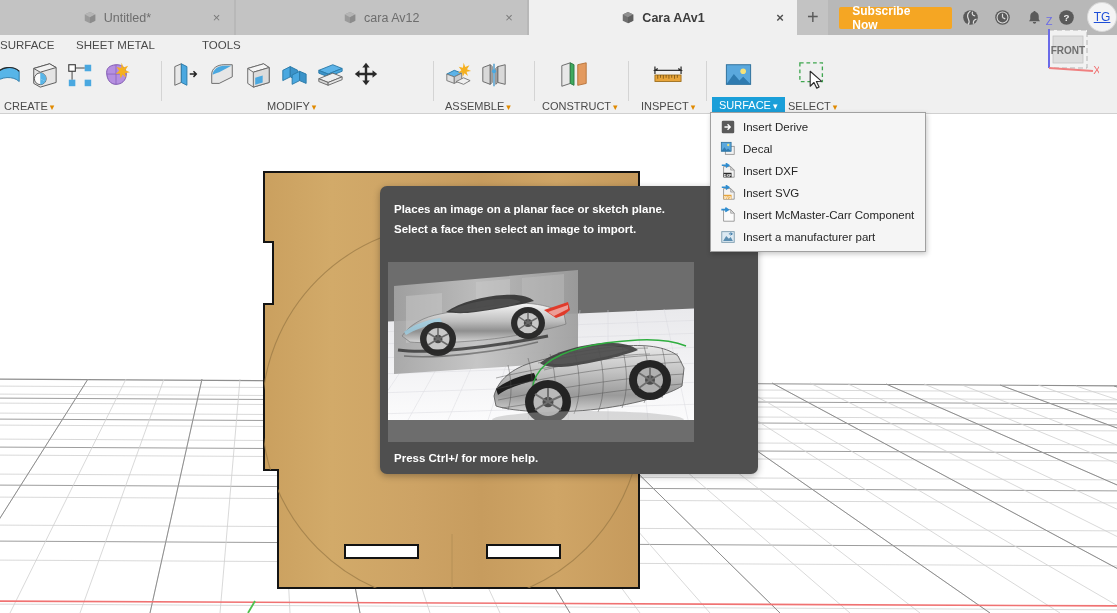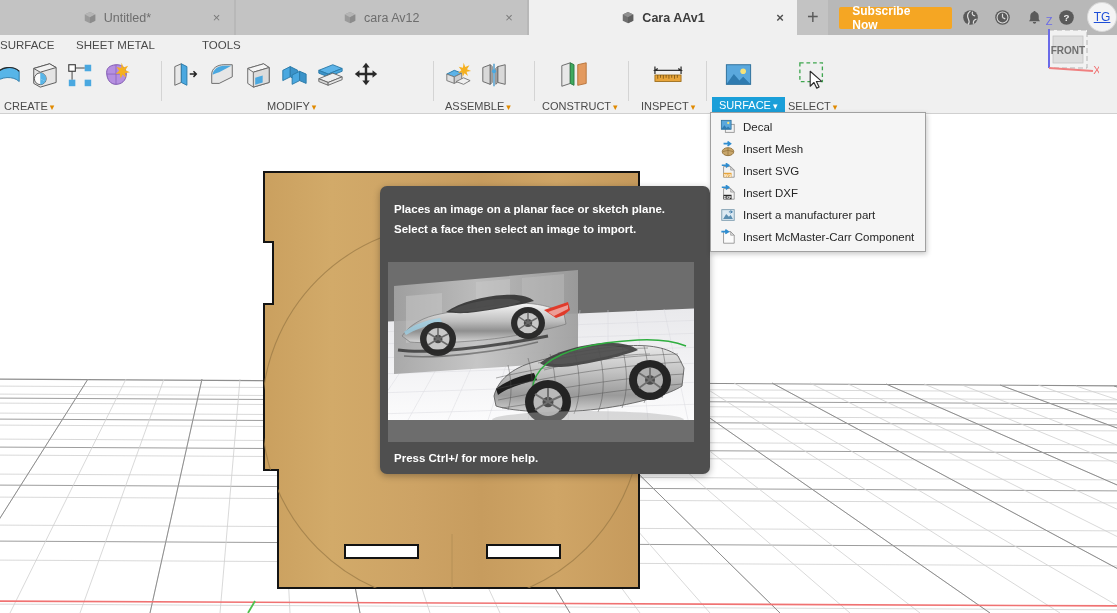--- a/index.html
+++ b/index.html
@@ -112,21 +112,21 @@
   }
   .mrow.sel { background: #d8d8d8; border-top: 1px solid #b5b5b5; border-bottom: 1px solid #b5b5b5; }
   .mrow .micon { width: 17px; height: 17px; margin-right: 7px; flex: 0 0 17px;
                  display: flex; align-items: center; justify-content: center; }
   .mrow .dots { position: absolute; right: 12px; top: 50%; transform: translateY(-50%);
                 display: flex; flex-direction: column; gap: 2px; cursor: pointer; }
   .mrow .dots i { width: 2.5px; height: 2.5px; background: #333; display: block; }
 
   
   #tooltip {
-    position: absolute; left: 380px; top: 186px; width: 330px; height: 288px;
+    position: absolute; left: 380px; top: 186px; width: 378px; height: 288px;
     background: #4f4f4f; border-radius: 7px; z-index: 30;
     box-shadow: 0 2px 7px rgba(0,0,0,0.3);
   }
   .tt-line {
     position: absolute; left: 14px; color: #ffffff; font-size: 11.5px;
     font-weight: bold; white-space: nowrap;
   }
   #tt-l1 { top: 17px; }
   #tt-l2 { top: 37px; }
   #tt-img {
@@ -555,92 +555,90 @@
       <line x1="22" y1="58" x2="22" y2="19" stroke="#6a6ae8" stroke-width="2"></line>
       <text x="22" y="15" font-size="11" fill="#6a6ae8" text-anchor="middle" font-family="Liberation Sans, sans-serif">Z</text>
 
       <line x1="22" y1="58" x2="66" y2="61" stroke="#f08080" stroke-width="2"></line>
       <text x="70" y="64" font-size="11" fill="#f07070" text-anchor="middle" font-family="Liberation Sans, sans-serif">X</text>
     </svg>
   </div>
 
   <div id="dropdown">
 
+    <div class="mrow">
+      <span class="micon">
+        <svg width="16" height="16" viewBox="0 0 18 18">
+          <rect x="2" y="2" width="14" height="14" rx="1.5" fill="#5a5a5a"></rect>
+          <path d="M5 9 L11 9 M8.5 6 L11.5 9 L8.5 12" fill="none" stroke="#ffffff" stroke-width="1.5"></path>
+        </svg>
+      </span>
+      <span>Insert Derive</span>
+    </div>
 
     <div class="mrow">
       <span class="micon">
         <svg width="16" height="16" viewBox="0 0 18 18">
           <rect x="6" y="6" width="10" height="9" fill="#f2f2f2" stroke="#8a8a8a" stroke-width="0.9"></rect>
           <rect x="1.5" y="1.5" width="11" height="10" fill="#5aa8dd" stroke="#2a6d99" stroke-width="0.9"></rect>
           <circle cx="9.3" cy="4.5" r="1.3" fill="#f5e27a"></circle>
           <path d="M1.5 11.5 L5 7 L7.5 10 L9 8.4 L12.5 11.5 Z" fill="#2f7bb0"></path>
         </svg>
       </span>
       <span>Decal</span>
     </div>
 
 
+
     <div class="mrow">
       <span class="micon">
         <svg width="16" height="16" viewBox="0 0 18 18">
-          <ellipse cx="9" cy="12" rx="6.5" ry="4.5" fill="#c8a66a" stroke="#8a6a34" stroke-width="0.9"></ellipse>
-          <path d="M3 12 Q9 9 15 12" fill="none" stroke="#8a6a34" stroke-width="0.7"></path>
-          <path d="M9 7.6 L9 16.4" stroke="#8a6a34" stroke-width="0.7"></path>
-          <path d="M4 3 L11 3 M8.5 0.6 L11.8 3 L8.5 5.4" fill="none" stroke="#2f8dd0" stroke-width="1.8"></path>
+          <path d="M4 4 L12 4 L16 8 L16 16 L4 16 Z" fill="#f3f3f3" stroke="#8a8a8a" stroke-width="0.9"></path>
+          <path d="M12 4 L12 8 L16 8 Z" fill="#d6d6d6" stroke="#8a8a8a" stroke-width="0.7"></path>
+          <rect x="4" y="11" width="9" height="5" fill="#2a2a2a"></rect>
+          <text x="8.5" y="15.3" font-size="4.2" fill="#ffffff" text-anchor="middle" font-family="Liberation Sans, sans-serif" font-weight="bold">DXF</text>
+          <path d="M2 2.6 L9 2.6 M6.5 0.4 L9.8 2.6 L6.5 4.8" fill="none" stroke="#2f8dd0" stroke-width="1.8"></path>
         </svg>
       </span>
-      <span>Insert Mesh</span>
+      <span>Insert DXF</span>
     </div>
 
     <div class="mrow">
       <span class="micon">
         <svg width="16" height="16" viewBox="0 0 18 18">
           <path d="M4 4 L12 4 L16 8 L16 16 L4 16 Z" fill="#f3f3f3" stroke="#8a8a8a" stroke-width="0.9"></path>
           <path d="M12 4 L12 8 L16 8 Z" fill="#d6d6d6" stroke="#8a8a8a" stroke-width="0.7"></path>
           <rect x="4" y="11" width="9" height="5" fill="#e8a53a"></rect>
           <text x="8.5" y="15.3" font-size="4.2" fill="#ffffff" text-anchor="middle" font-family="Liberation Sans, sans-serif" font-weight="bold">SVG</text>
           <path d="M2 2.6 L9 2.6 M6.5 0.4 L9.8 2.6 L6.5 4.8" fill="none" stroke="#2f8dd0" stroke-width="1.8"></path>
         </svg>
       </span>
       <span>Insert SVG</span>
     </div>
 
     <div class="mrow">
       <span class="micon">
         <svg width="16" height="16" viewBox="0 0 18 18">
-          <path d="M4 4 L12 4 L16 8 L16 16 L4 16 Z" fill="#f3f3f3" stroke="#8a8a8a" stroke-width="0.9"></path>
-          <path d="M12 4 L12 8 L16 8 Z" fill="#d6d6d6" stroke="#8a8a8a" stroke-width="0.7"></path>
-          <rect x="4" y="11" width="9" height="5" fill="#2a2a2a"></rect>
-          <text x="8.5" y="15.3" font-size="4.2" fill="#ffffff" text-anchor="middle" font-family="Liberation Sans, sans-serif" font-weight="bold">DXF</text>
-          <path d="M2 2.6 L9 2.6 M6.5 0.4 L9.8 2.6 L6.5 4.8" fill="none" stroke="#2f8dd0" stroke-width="1.8"></path>
+          <path d="M4 3 L12 3 L16 7 L16 16 L4 16 Z" fill="#fbfbfb" stroke="#8a8a8a" stroke-width="0.9"></path>
+          <path d="M12 3 L12 7 L16 7 Z" fill="#dcdcdc" stroke="#8a8a8a" stroke-width="0.7"></path>
+          <path d="M1.5 3 L8.5 3 M6 0.8 L9.3 3 L6 5.2" fill="none" stroke="#2f8dd0" stroke-width="1.8"></path>
         </svg>
       </span>
-      <span>Insert DXF</span>
+      <span>Insert McMaster-Carr Component</span>
     </div>
 
     <div class="mrow">
       <span class="micon">
         <svg width="16" height="16" viewBox="0 0 18 18">
           <rect x="2" y="3" width="14" height="12" fill="#dce9f2" stroke="#7a9aad" stroke-width="1"></rect>
           <path d="M3.5 13.5 L7 8 L10 11 L12 9 L14.5 13.5 Z" fill="#5a8db0"></path>
           <path d="M10 5.5 L13.5 5.5 M11.8 4 L14 5.5 L11.8 7" fill="none" stroke="#3f7ba8" stroke-width="1.1"></path>
         </svg>
       </span>
       <span>Insert a manufacturer part</span>
-    </div>
-
-    <div class="mrow">
-      <span class="micon">
-        <svg width="16" height="16" viewBox="0 0 18 18">
-          <path d="M4 3 L12 3 L16 7 L16 16 L4 16 Z" fill="#fbfbfb" stroke="#8a8a8a" stroke-width="0.9"></path>
-          <path d="M12 3 L12 7 L16 7 Z" fill="#dcdcdc" stroke="#8a8a8a" stroke-width="0.7"></path>
-          <path d="M1.5 3 L8.5 3 M6 0.8 L9.3 3 L6 5.2" fill="none" stroke="#2f8dd0" stroke-width="1.8"></path>
-        </svg>
-      </span>
-      <span>Insert McMaster-Carr Component</span>
     </div>
   </div>
 
   <div id="tooltip">
     <div class="tt-line" id="tt-l1">Places an image on a planar face or sketch plane.</div>
     <div class="tt-line" id="tt-l2">Select a face then select an image to import.</div>
 
     <div id="tt-img">
       <svg width="306" height="180" viewBox="0 0 306 180">
         <defs>

